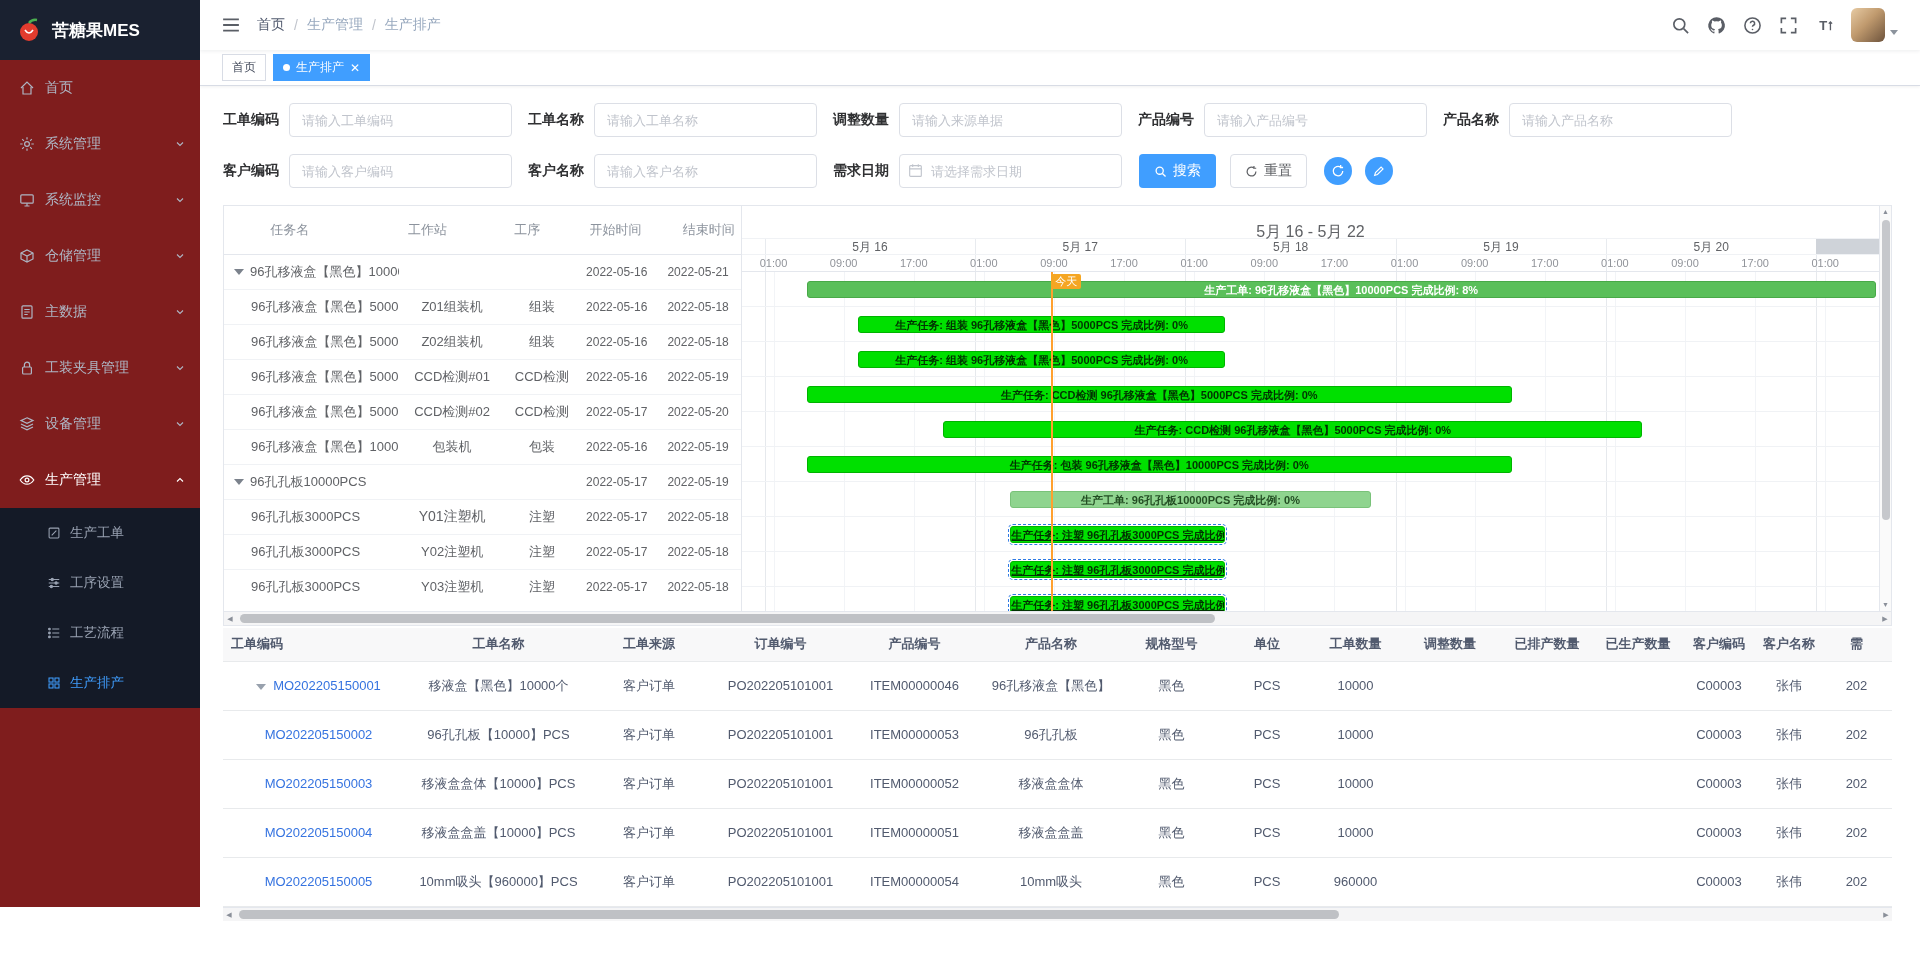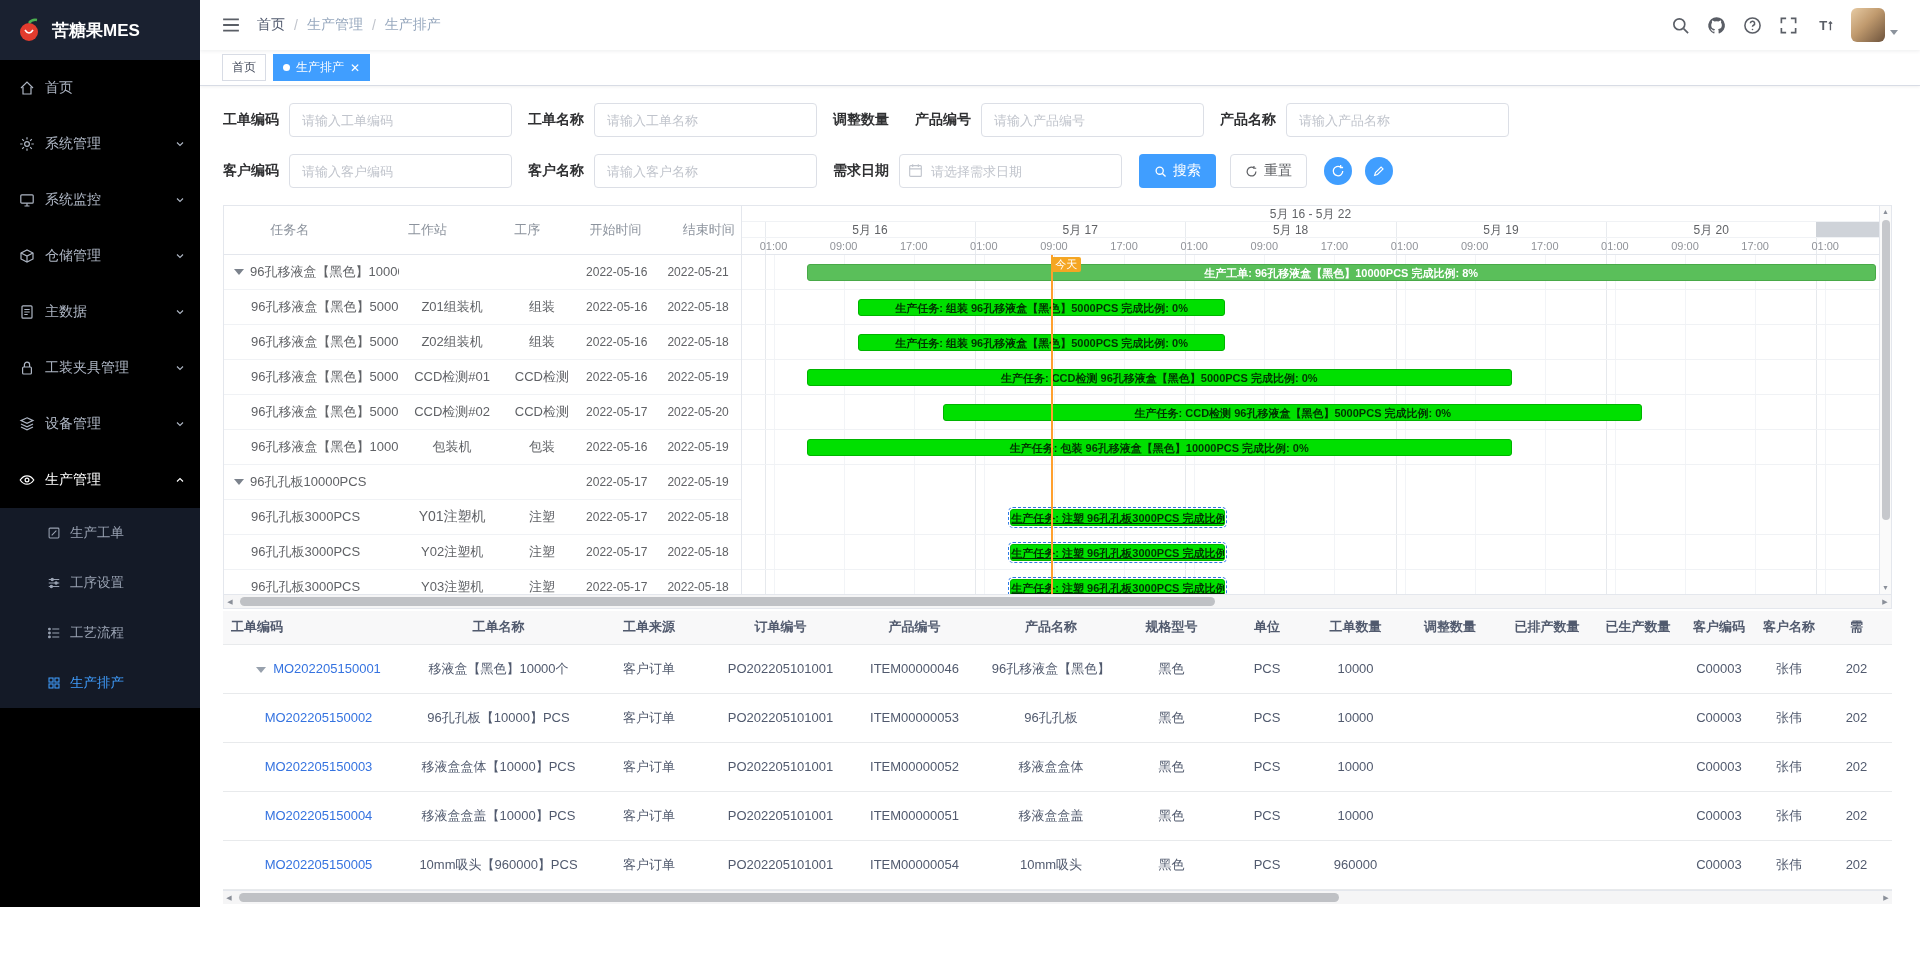--- a/index.html
+++ b/index.html
@@ -1,21 +1,21 @@
 <!DOCTYPE html>
 <html><head>
 <meta charset="utf-8">
 <style>
   * { box-sizing: border-box; margin: 0; padding: 0; }
   html,body { width:1920px; height:969px; overflow:hidden; background:#fff;
     font-family:"Liberation Sans","DejaVu Sans",sans-serif; color:#333; }
   svg { display:block; }
 
   
-  .sidebar { position:fixed; left:0; top:0; width:200px; height:907px; background:#000000; z-index:20; color:#aeb6c4; }
+  .sidebar { position:fixed; left:0; top:0; width:200px; height:907px; background:#7f1d1d; z-index:20; color:#aeb6c4; }
   .logo-bar { height:60px; display:flex; align-items:center; gap:10px; padding:0 16px; background:#1a2130; }
   .logo-text { color:#fff; font-size:17px; font-weight:bold; white-space:nowrap; }
   .menu-item { height:56px; display:flex; align-items:center; padding:0 19px; font-size:14px; position:relative; cursor:pointer; white-space:nowrap; }
   .mi-icon { width:16px; height:16px; margin-right:10px; flex:none; }
   .chev { position:absolute; right:14px; width:12px; height:12px; }
   .menu-item.active-parent { color:#fff; }
   .submenu { background:#141a27; }
   .submenu .menu-item { height:50px; padding-left:47px; font-size:13.5px; color:#9aa3b3; }
   .submenu .menu-item .mi-icon { width:14px; height:14px; margin-right:9px; }
   .submenu .menu-item.active { color:#409eff; }
@@ -65,21 +65,21 @@
   .g-left { width:518px; flex:none; border-right:1px solid #e4e7ed; }
   .g-left-header { height:49px; display:flex; align-items:center; border-bottom:1px solid #e4e7ed;gap:32px; }
   .g-lh-cell { font-size:13px; color:#8c939d; text-align:center; overflow:hidden; white-space:nowrap; }
   .g-left-body { height:339px; overflow:hidden; }
   .g-lrow { height:35px; display:flex; align-items:center; border-bottom:1px solid #f0f2f5; color:#606266; }
   .g-lc { overflow:hidden; white-space:nowrap; font-size:12px; text-align:center; }
   .g-lc.name { font-size:13px; text-align:left; display:flex; align-items:center; }
   .tri { display:inline-block; width:0; height:0; border-left:5px solid transparent; border-right:5px solid transparent; border-top:6px solid #7b828c; margin-right:6px; flex:none; }
   .g-right { flex:1; position:relative; min-width:0; }
   .g-r-header { height:49px; border-bottom:1px solid #e4e7ed; }
-  .week-row { height:16px; text-align:center; line-height:17px; font-size:12px; color:#606266; border-bottom:1px solid #f0f2f5; position:relative; }
+  .week-row { height:16px; text-align:center; line-height:17px; font-size:16px; color:#606266; border-bottom:1px solid #f0f2f5; position:relative;margin-top:17px; }
   .day-row { height:16px; position:relative; border-bottom:1px solid #f0f2f5; }
   .hour-row { height:16px; position:relative; }
   .day-label { position:absolute; transform:translateX(-50%); font-size:12px; color:#606266; line-height:16px; white-space:nowrap; }
   .hour-label { position:absolute; transform:translateX(-50%); font-size:11px; color:#909399; line-height:16px; }
   .hd-line { position:absolute; top:0; bottom:0; width:1px; background:#e8ebef; }
   .shade { position:absolute; top:0; bottom:0; background:#cfd3d9; }
   .g-r-body { height:339px; position:relative; overflow:hidden; }
   .vline { position:absolute; top:0; height:350px; width:1px; }
   .vline.day { background:#e6e9ed; }
   .vline.tick { background:#f2f4f7; }
@@ -344,20 +344,21 @@
           <div class="f-group">
             <span class="f-label">工单编码</span>
             <input class="f-input" placeholder="请输入工单编码" style="">
           </div>
           <div class="f-group">
             <span class="f-label">工单名称</span>
             <input class="f-input" placeholder="请输入工单名称" style="">
           </div>
           <div class="f-group">
             <span class="f-label">调整数量</span>
+            <input class="f-input" placeholder="请输入来源单据" style="">
           </div>
           <div class="f-group">
             <span class="f-label">产品编号</span>
             <input class="f-input" placeholder="请输入产品编号" style="">
           </div>
           <div class="f-group">
             <span class="f-label">产品名称</span>
             <input class="f-input" placeholder="请输入产品名称" style="">
           </div>
         </div>
@@ -595,20 +596,23 @@
                 <div class="g-bar" style="left: 10.2%; width: 32.3%; background: rgb(0, 224, 0); border-color: rgb(0, 180, 0); color: rgb(0, 51, 0);">生产任务: 组装 96孔移液盒【黑色】5000PCS 完成比例: 0%</div>
               </div>
               <div class="g-rrow" style="top: 105px;">
                 <div class="g-bar" style="left: 5.7%; width: 62%; background: rgb(0, 224, 0); border-color: rgb(0, 180, 0); color: rgb(0, 51, 0);">生产任务: CCD检测 96孔移液盒【黑色】5000PCS 完成比例: 0%</div>
               </div>
               <div class="g-rrow" style="top: 140px;">
                 <div class="g-bar" style="left: 17.7%; width: 61.5%; background: rgb(0, 224, 0); border-color: rgb(0, 180, 0); color: rgb(0, 51, 0);">生产任务: CCD检测 96孔移液盒【黑色】5000PCS 完成比例: 0%</div>
               </div>
               <div class="g-rrow" style="top: 175px;">
                 <div class="g-bar" style="left: 5.7%; width: 62%; background: rgb(0, 224, 0); border-color: rgb(0, 180, 0); color: rgb(0, 51, 0);">生产任务: 包装 96孔移液盒【黑色】10000PCS 完成比例: 0%</div>
+              </div>
+              <div class="g-rrow" style="top: 210px;">
+                <div class="g-bar" style="left: 23.6%; width: 31.7%; background: rgb(143, 212, 143); border-color: rgb(121, 194, 121); color: rgb(35, 77, 35);">生产工单: 96孔孔板10000PCS 完成比例: 0%</div>
               </div>
               <div class="g-rrow" style="top: 245px;">
                 <div class="g-bar selected" style="left: 23.6%; width: 18.9%; background: rgb(0, 224, 0); border-color: rgb(0, 180, 0); color: rgb(0, 51, 0);">生产任务: 注塑 96孔孔板3000PCS 完成比例: 0%</div>
               </div>
               <div class="g-rrow" style="top: 280px;">
                 <div class="g-bar selected" style="left: 23.6%; width: 18.9%; background: rgb(0, 224, 0); border-color: rgb(0, 180, 0); color: rgb(0, 51, 0);">生产任务: 注塑 96孔孔板3000PCS 完成比例: 0%</div>
               </div>
               <div class="g-rrow" style="top: 315px;">
                 <div class="g-bar selected" style="left: 23.6%; width: 18.9%; background: rgb(0, 224, 0); border-color: rgb(0, 180, 0); color: rgb(0, 51, 0);">生产任务: 注塑 96孔孔板3000PCS 完成比例: 0%</div>
               </div>

